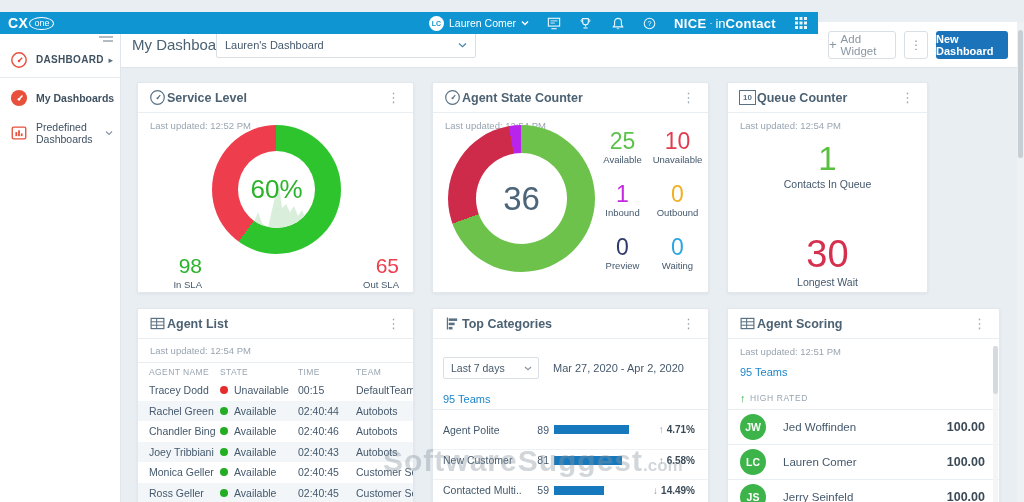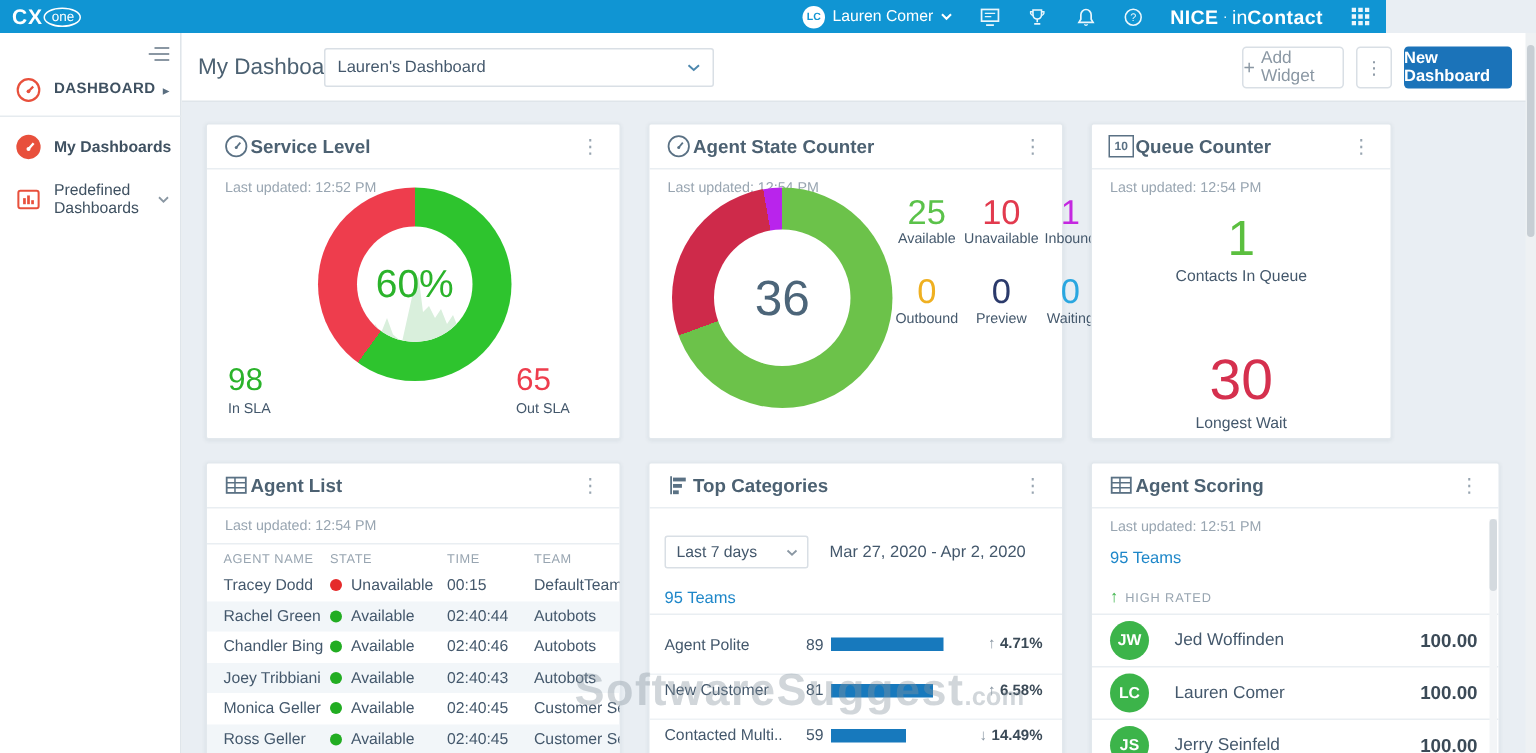--- a/index.html
+++ b/index.html
@@ -1,20 +1,20 @@
 <!DOCTYPE html>
 <html><head>
 <meta charset="utf-8">
 <style>
   * { margin:0; padding:0; box-sizing:border-box; }
   html,body { width:1024px; height:502px; overflow:hidden; }
   body { position:relative; font-family:"Liberation Sans", sans-serif; background:#e9eef3; color:#44586c; }
 
   
-  .topbar { position:absolute; left:0; top:0; width:924px; height:22px; background:#1095d3; display:flex; align-items:center; justify-content:space-between; padding:0 10px 0 8px; z-index:30; }
+  .topbar { position:absolute; left:0; top:12px; width:818px; height:22px; background:#1095d3; display:flex; align-items:center; justify-content:space-between; padding:0 10px 0 8px; z-index:30; }
   .logo { display:flex; align-items:center; color:#fff; }
   .logo-cx { font-size:14px; font-weight:700; letter-spacing:.5px; }
   .logo-one { font-size:9px; border:1px solid #fff; border-radius:50%; padding:0 4px; margin-left:1px; line-height:11px; }
   .tb-right { display:flex; align-items:center; gap:17px; }
   .tb-user { display:flex; align-items:center; gap:5px; color:#fff; font-size:10.5px; }
   .tb-avatar { width:15px; height:15px; border-radius:50%; background:#fff; color:#1095d3; font-size:7px; font-weight:700; display:flex; align-items:center; justify-content:center; }
   .tb-icon { width:15px; height:15px; color:#eaf6fc; display:flex; align-items:center; justify-content:center; }
   .brand { color:#fff; font-size:13px; display:flex; align-items:center; gap:3px; }
   .brand b { font-weight:800; letter-spacing:.3px; }
   .brand .dot { font-size:9px; }
@@ -56,28 +56,28 @@
 
   .upd-pad { padding:7px 12px 0; }
 
   
   .donut { position:absolute; border-radius:50%; }
   .donut .hole { position:absolute; background:#fff; border-radius:50%; display:flex; align-items:center; justify-content:center; overflow:hidden; }
   #sl .donut { left:74px; top:42px; width:129px; height:129px; }
   #sl .hole { left:26px; top:26px; width:77px; height:77px; }
   #sl .pct { font-size:26px; color:#2bb32b; z-index:2; }
   #sl .spark { position:absolute; left:8px; bottom:0; z-index:1; }
-  .sl-stat { position:absolute; bottom:14px; text-align:left; }
+  .sl-stat { position:absolute; bottom:2px; text-align:right; }
   .sl-val { font-size:21px; }
   .sl-lab { font-size:9.5px; color:#44586c; margin-top:1px; }
 
   #as .donut { left:15px; top:42px; width:147px; height:147px; }
   #as .hole { left:28px; top:28px; width:91px; height:91px; }
   #as .total { font-size:33px; color:#4c6579; }
-  .as-grid { position:absolute; left:164px; top:46px; width:106px; display:grid; grid-template-columns:1fr 1fr 1fr; column-gap:4px; row-gap:17px; text-align:center; }
+  .as-grid { position:absolute; left:164px; top:46px; width:106px; display:grid; grid-template-columns:1fr 1fr; column-gap:4px; row-gap:17px; text-align:center; }
   .as-val { font-size:23px; line-height:24px; }
   .as-lab { font-size:9.5px; color:#44586c; margin-top:1px; }
 
   .qc-block { position:absolute; left:0; width:100%; text-align:center; }
   .qc-val1 { font-size:33px; }
   .qc-val2 { font-size:38px; }
   .qc-lab { font-size:10.5px; color:#44586c; margin-top:0px; }
   .qc-box { width:17px; height:15px; border:1.5px solid #5a7184; font-size:8px; font-weight:700; display:flex; align-items:center; justify-content:center; color:#5a7184; }
 
   

